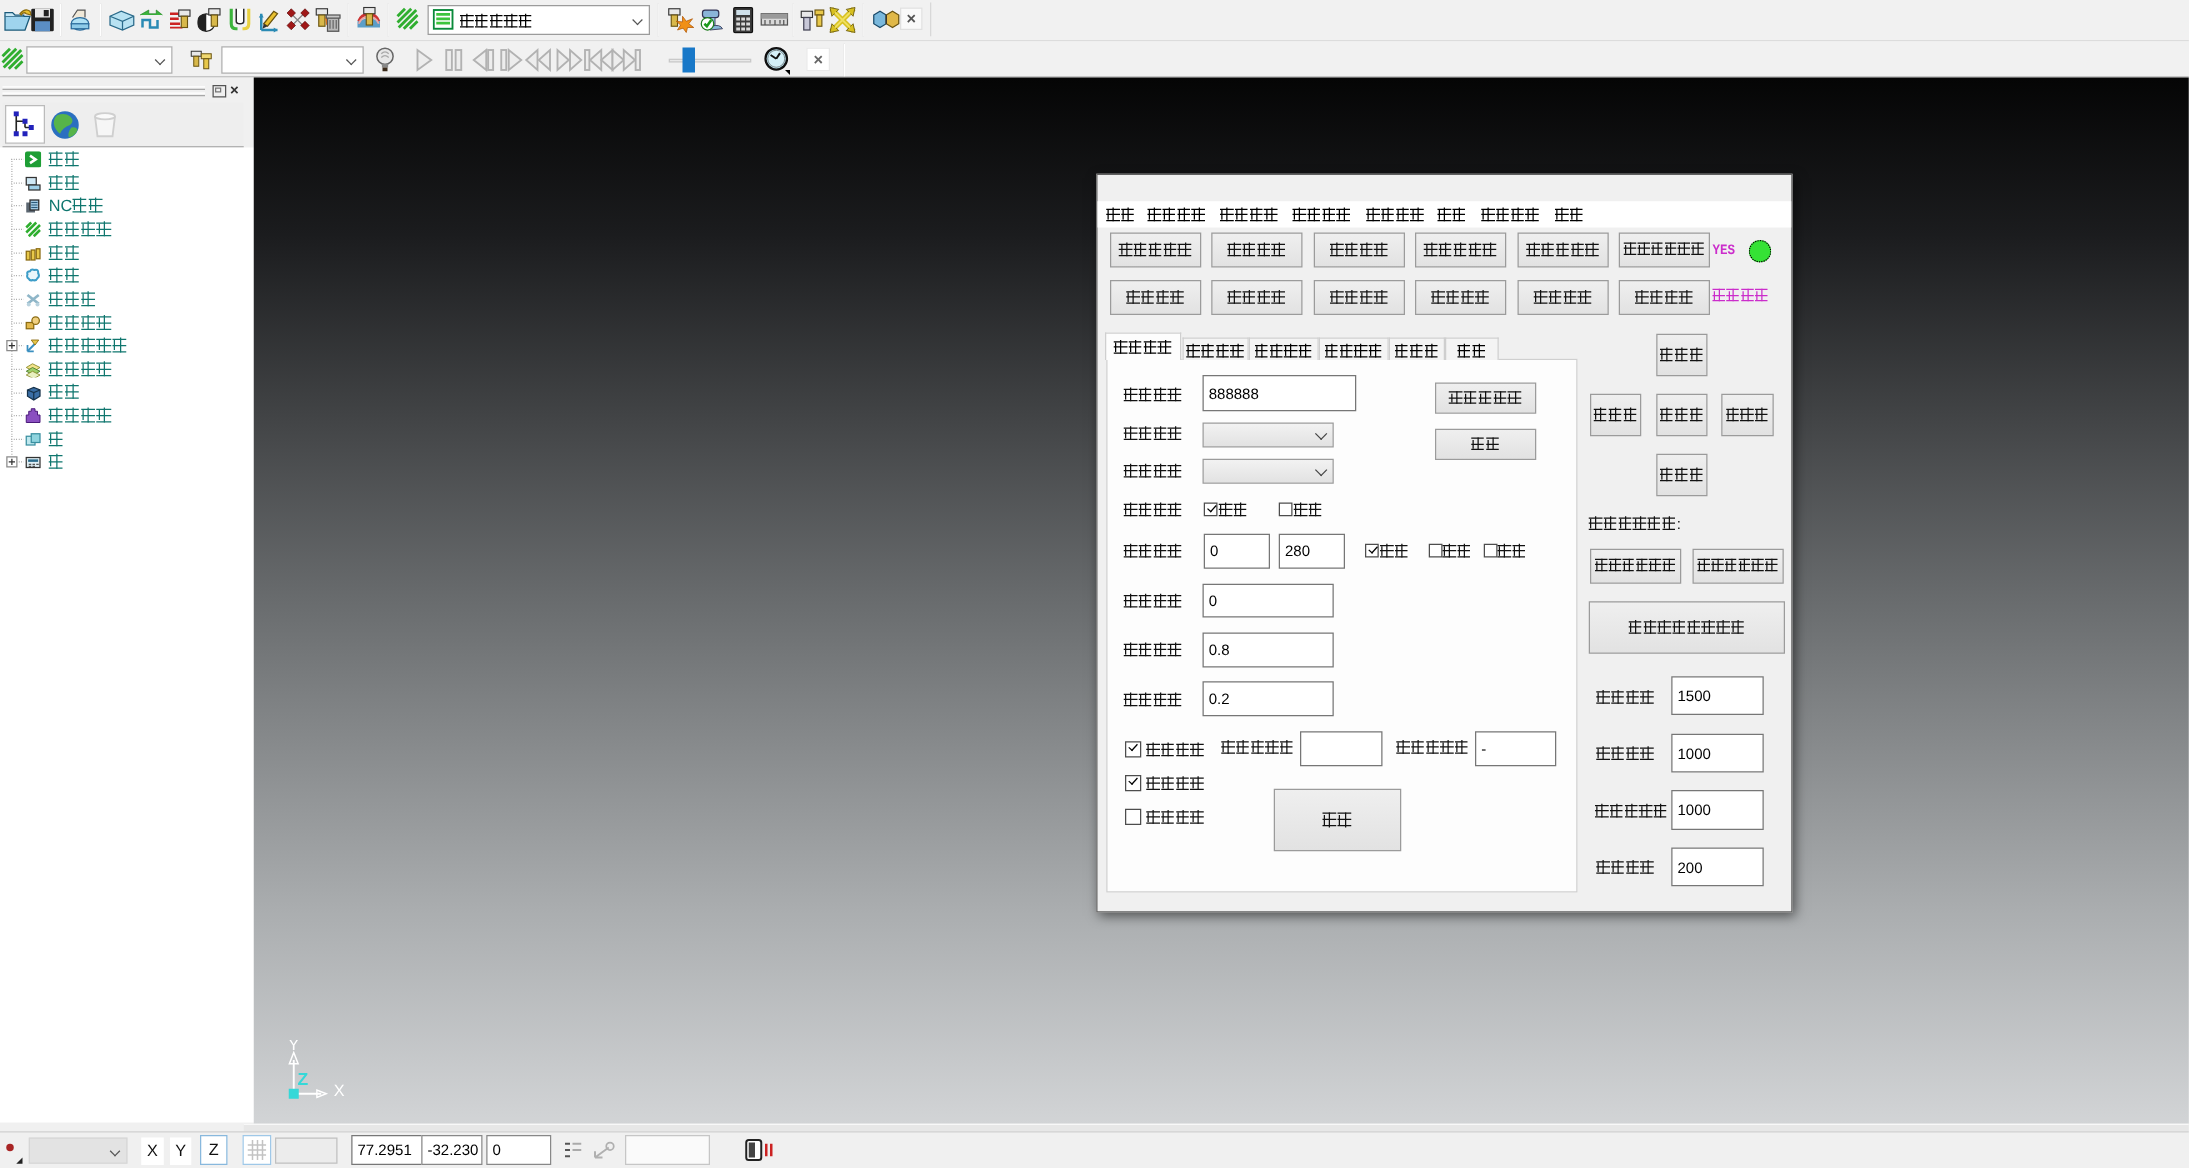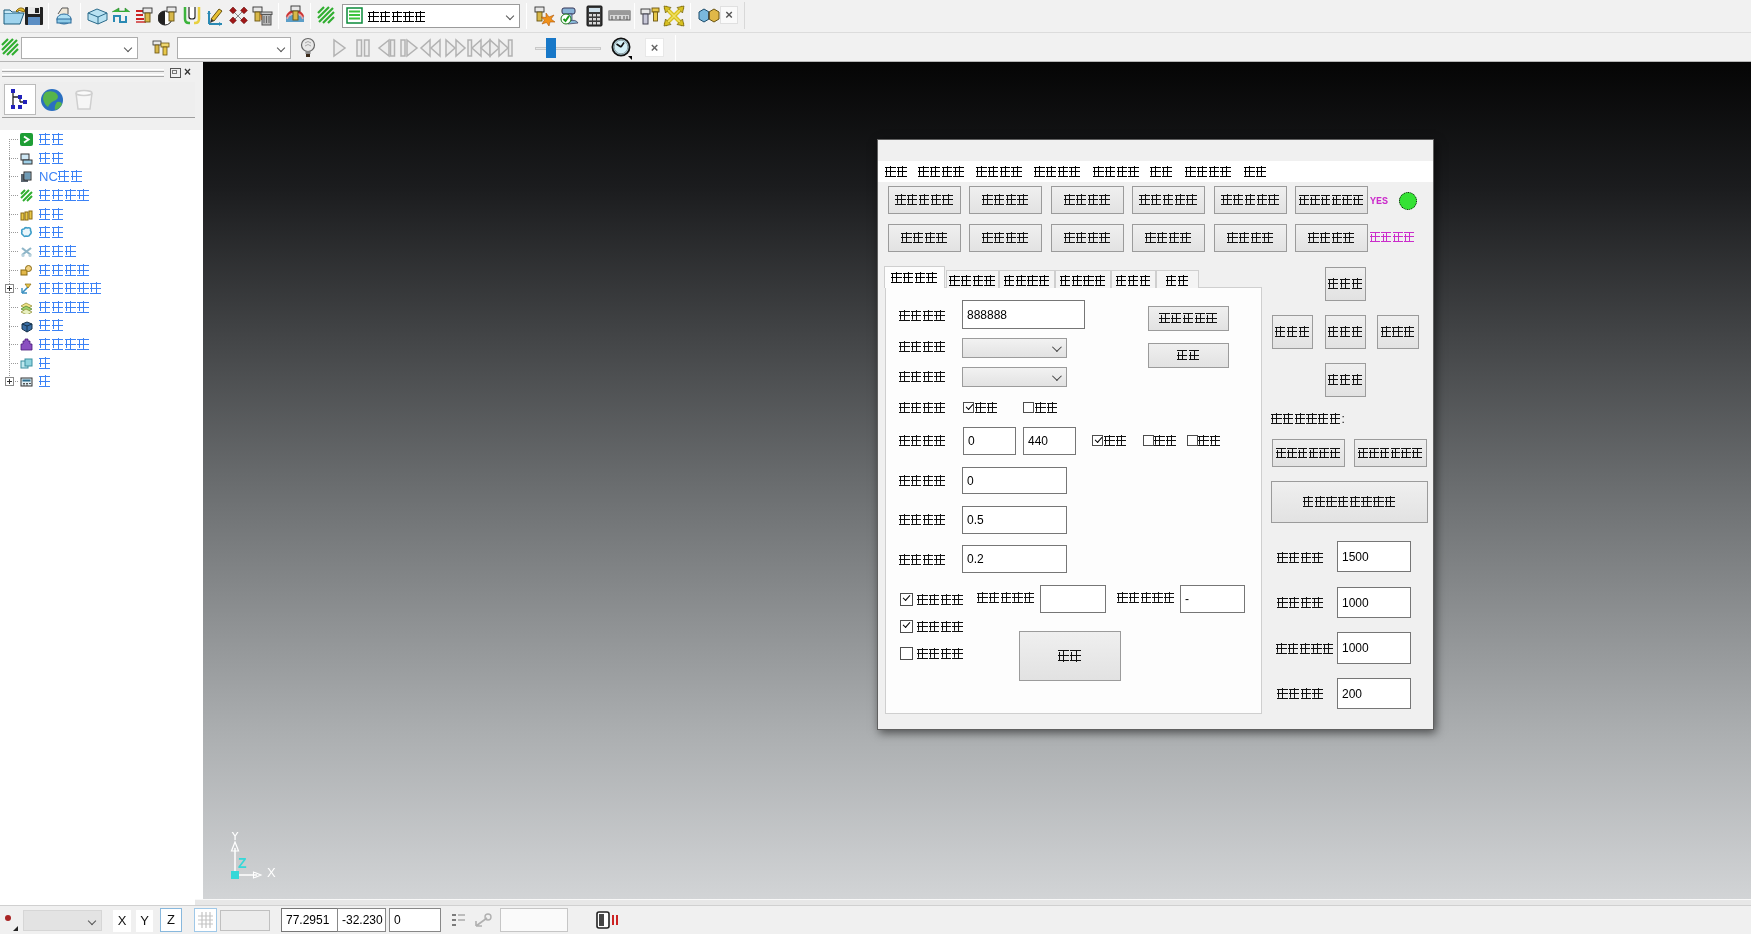--- a/index.html
+++ b/index.html
@@ -344,21 +344,21 @@
         </svg>
     </div>
     <div class="abs" style="left:66px;top:2px;width:32px;height:31px">
       <svg width="20" height="22" style="margin:4.5px 6px">
           <path d="M2 4 L4 20 H16 L18 4" fill="#f6f6f6" stroke="#cfcfcf" stroke-width="1.5"></path>
           <ellipse cx="10" cy="4" rx="8" ry="2.5" fill="#fafafa" stroke="#cfcfcf" stroke-width="1.5"></ellipse>
         </svg>
     </div>
   </div>
 
-  <div class="abs" id="tree" style="left:0;top:68px;width:232px;height:780px;background:#fff;border-right:1px solid #a9a9a9;font-size:13px;color:#3b82f6">
+  <div class="abs" id="tree" style="left:0;top:56px;width:232px;height:780px;background:#fff;border-right:1px solid #a9a9a9;font-size:13px;color:#0f766e">
   <div class="abs" style="left:9px;top:9px;width:1px;height:243px;background-image:linear-gradient(#9a9a9a 1px,transparent 1px);background-size:1px 2px"></div>
   <div class="abs" style="left:9px;top:9px;width:10px;height:1px;background-image:linear-gradient(90deg,#9a9a9a 1px,transparent 1px);background-size:2px 1px"></div>
   <div class="abs" style="left:20px;top:3px">
         <svg width="13" height="13">
           <rect x="0" y="0" width="13" height="13" rx="2" fill="#1e9e35"></rect>
           <path d="M4 3.5 L8.5 6.5 L4 9.5" stroke="#fff" stroke-width="2" fill="none"></path>
         </svg>
       </div>
   <div class="abs" style="left:39px;top:2px;white-space:nowrap"><span class="c"></span><span class="c"></span></div>
   <div class="abs" style="left:9px;top:28px;width:10px;height:1px;background-image:linear-gradient(90deg,#9a9a9a 1px,transparent 1px);background-size:2px 1px"></div>
@@ -576,31 +576,31 @@
       </div>
     <div class="lbl" style="left:21px;top:230px"><span class="c"></span><span class="c"></span><span class="c"></span><span class="c"></span></div>
     <div class="cmb" style="left:84px;top:227px;width:105px;height:20px"></div>
     <div class="lbl" style="left:21px;top:261px"><span class="c"></span><span class="c"></span><span class="c"></span><span class="c"></span></div>
     <div class="ck on" style="left:85px;top:262px"></div>
     <div class="lbl" style="left:97px;top:261px"><span class="c"></span><span class="c"></span></div>
     <div class="ck" style="left:145px;top:262px"></div>
     <div class="lbl" style="left:157px;top:261px"><span class="c"></span><span class="c"></span></div>
     <div class="lbl" style="left:21px;top:294px"><span class="c"></span><span class="c"></span><span class="c"></span><span class="c"></span></div>
     <div class="tbx" style="left:85px;top:287px;width:53px;height:28px">0</div>
-    <div class="tbx" style="left:145px;top:287px;width:53px;height:28px">440</div>
+    <div class="tbx" style="left:145px;top:287px;width:53px;height:28px">280</div>
     <div class="ck on" style="left:214px;top:295px"></div>
     <div class="lbl" style="left:226px;top:294px"><span class="c"></span><span class="c"></span></div>
     <div class="ck" style="left:265px;top:295px"></div>
     <div class="lbl" style="left:276px;top:294px"><span class="c"></span><span class="c"></span></div>
     <div class="ck" style="left:309px;top:295px"></div>
     <div class="lbl" style="left:320px;top:294px"><span class="c"></span><span class="c"></span></div>
     <div class="lbl" style="left:21px;top:334px"><span class="c"></span><span class="c"></span><span class="c"></span><span class="c"></span></div>
     <div class="tbx" style="left:84px;top:327px;width:105px;height:27px">0</div>
     <div class="lbl" style="left:21px;top:373px"><span class="c"></span><span class="c"></span><span class="c"></span><span class="c"></span></div>
-    <div class="tbx" style="left:84px;top:366px;width:105px;height:28px">0.5</div>
+    <div class="tbx" style="left:84px;top:366px;width:105px;height:28px">0.8</div>
     <div class="lbl" style="left:21px;top:413px"><span class="c"></span><span class="c"></span><span class="c"></span><span class="c"></span></div>
     <div class="tbx" style="left:84px;top:405px;width:105px;height:28px">0.2</div>
     <div class="ck on" style="left:22px;top:453px;width:13px;height:13px"></div>
     <div class="lbl" style="left:39px;top:453px"><span class="c"></span><span class="c"></span><span class="c"></span><span class="c"></span></div>
     <div class="lbl" style="left:99px;top:451px"><span class="c"></span><span class="c"></span><span class="c"></span><span class="c"></span><span class="c"></span></div>
     <div class="tbx" style="left:162px;top:445px;width:66px;height:28px"></div>
     <div class="lbl" style="left:239px;top:451px"><span class="c"></span><span class="c"></span><span class="c"></span><span class="c"></span><span class="c"></span></div>
     <div class="tbx" style="left:302px;top:445px;width:65px;height:28px">-</div>
     <div class="ck on" style="left:22px;top:480px;width:13px;height:13px"></div>
     <div class="lbl" style="left:39px;top:480px"><span class="c"></span><span class="c"></span><span class="c"></span><span class="c"></span></div>

